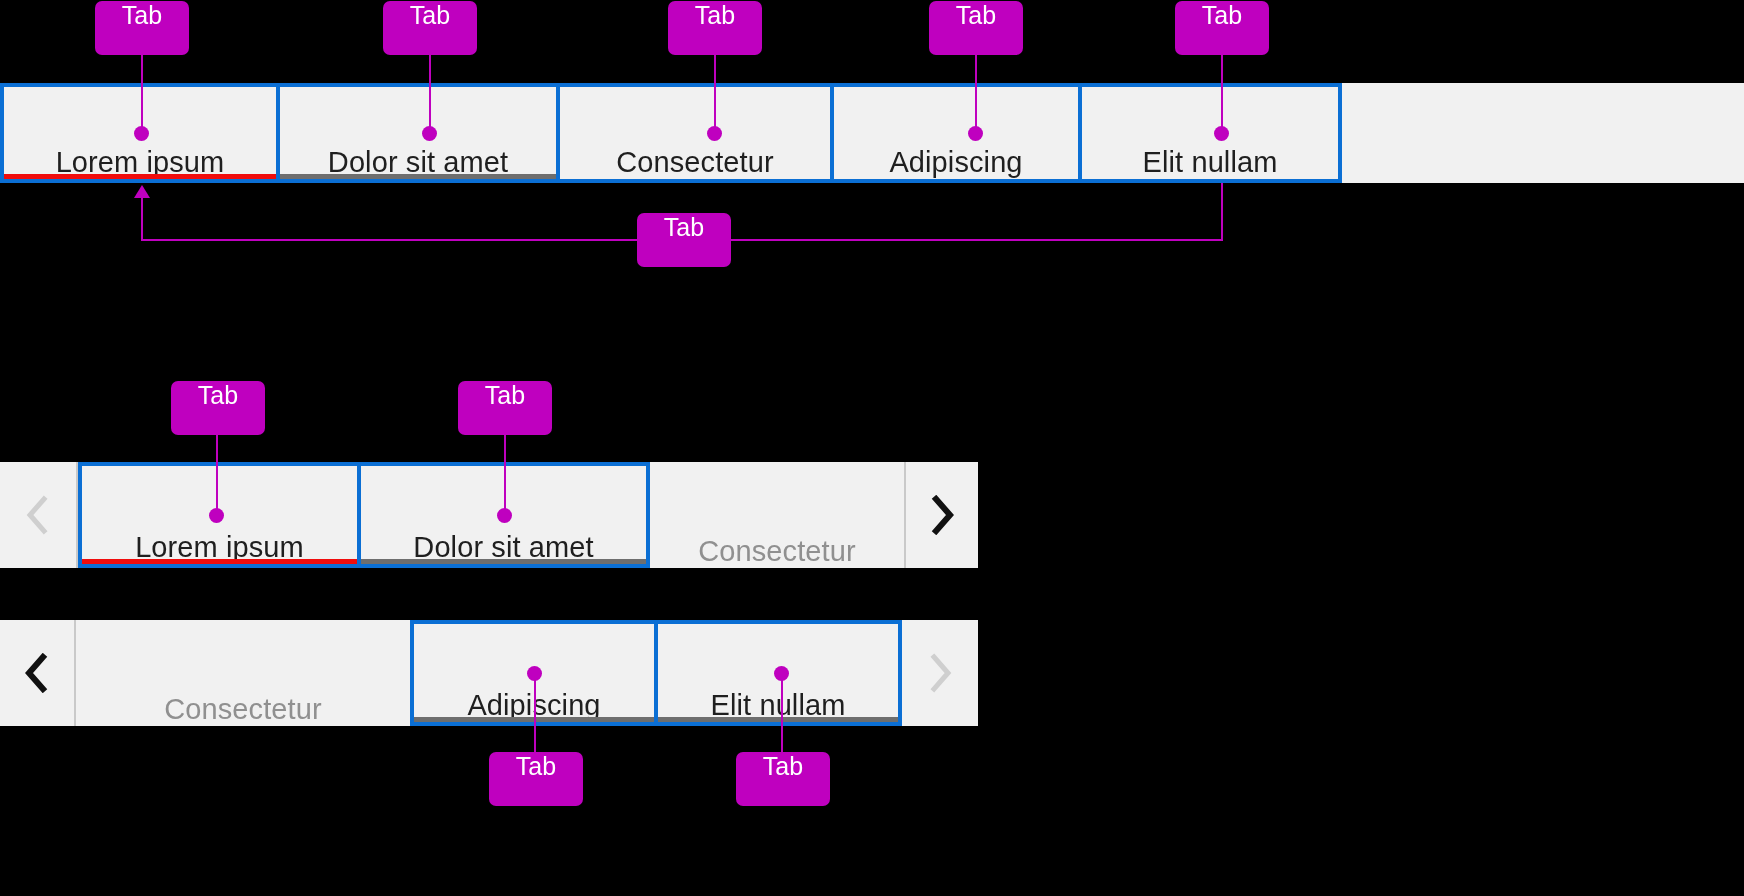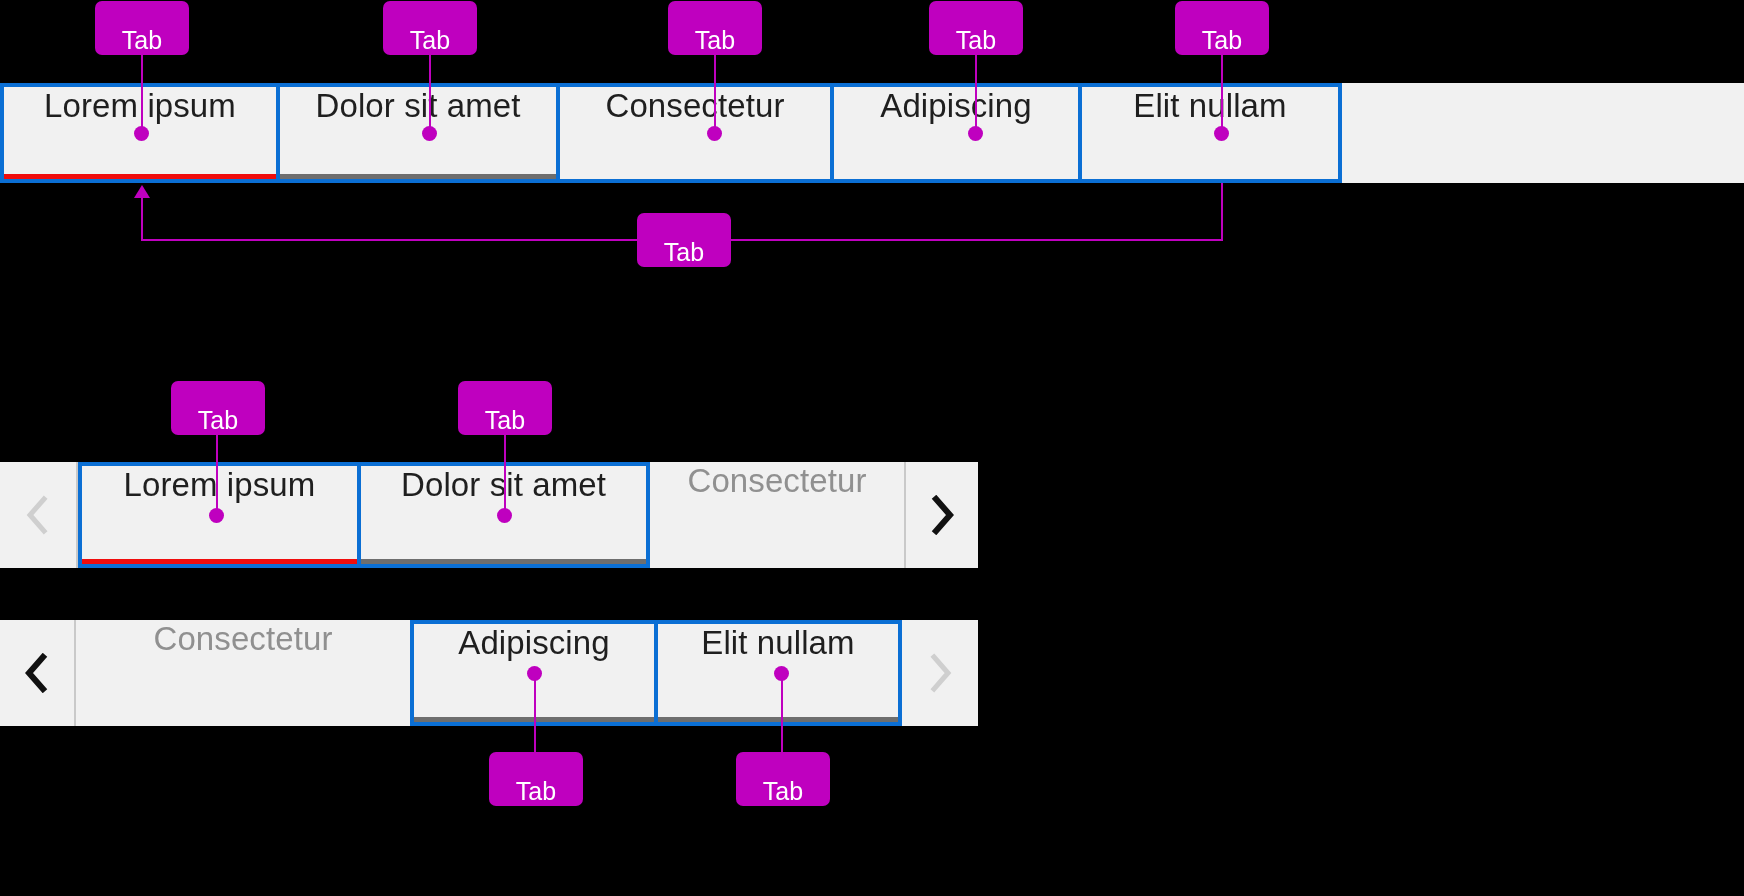--- a/index.html
+++ b/index.html
@@ -29,23 +29,23 @@
     box-sizing: border-box;
     display: flex;
     align-items: stretch;
   }
 
   .tab {
     position: relative;
     box-sizing: border-box;
     background: #f1f1f1;
     display: flex;
-    align-items: flex-start;
+    align-items: flex-end;
     justify-content: center;
-    font-size: 33px;
+    font-size: 29px;
     color: #1f1f1f;
     letter-spacing: .1px;
     white-space: nowrap;
     border: none;
     outline: none;
   }
   .tab.disabled { color: #909090; }
 
   
   .tab .indicator {
@@ -88,21 +88,21 @@
     width: 1744px; height: 896px;
     pointer-events: none;
   }
   .tagbox {
     position: absolute;
     background: #bf00bf;
     color: #ffffff;
     font-size: 25px;
     border-radius: 7px;
     display: flex;
-    align-items: flex-end;
+    align-items: flex-start;
     justify-content: center;
     height: 54px;
     width: 94px;
   }
   .lead {
     position: absolute;
     background: #bf00bf;
     width: 2px;
   }
   .leadh {

